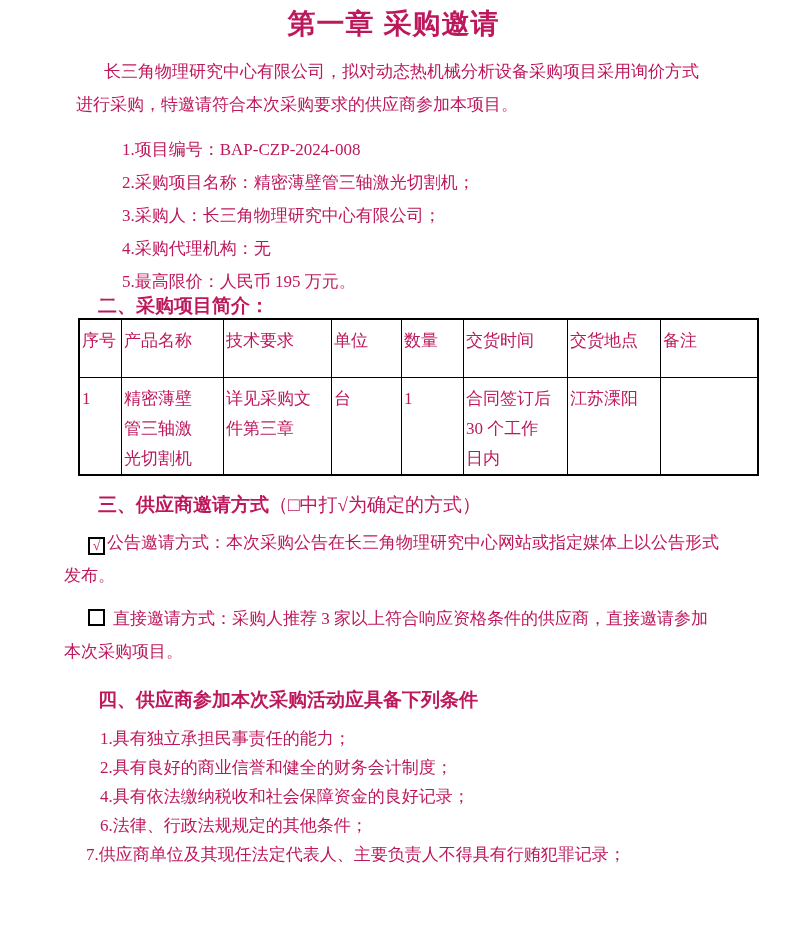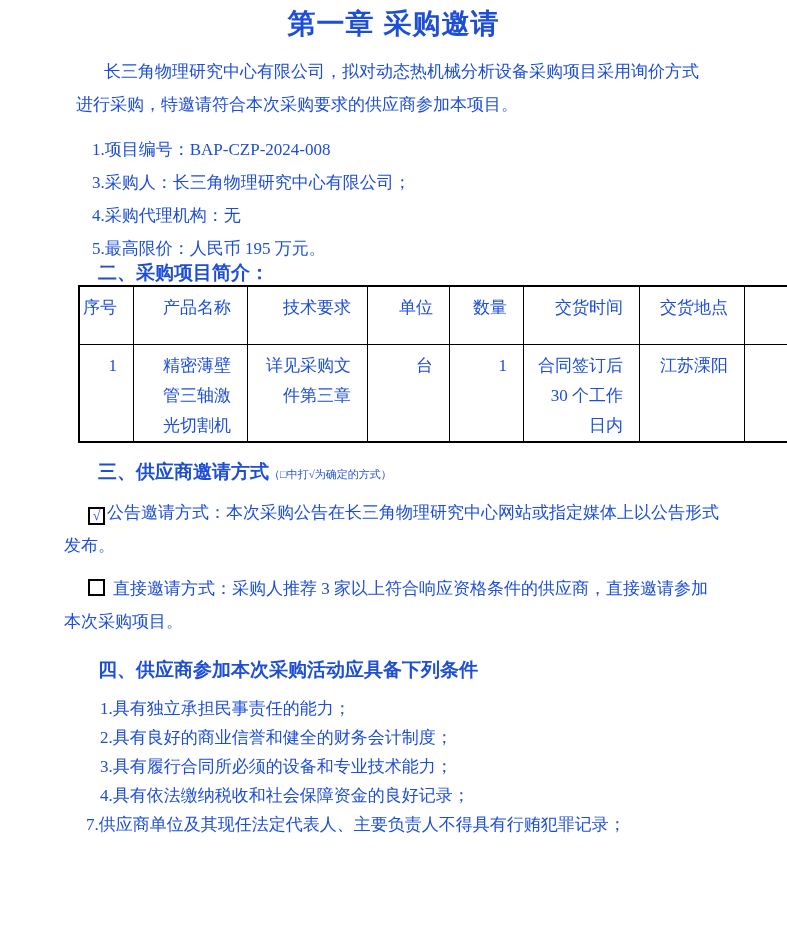--- a/index.html
+++ b/index.html
@@ -1,18 +1,18 @@
 <!DOCTYPE html>
 <html><head>
 <meta charset="utf-8">
 <style>
   html,body { margin:0; padding:0; background:#ffffff; }
   .page {
     position:relative; width:787px; height:928px; overflow:hidden;
-    background:#ffffff; color:#1d4ed8;
+    background:#ffffff; color:#be185d;
     font-family:"Liberation Serif","DejaVu Serif",serif;
   }
   .content { padding:6px 64px 0 64px; }
 
   .title {
     margin:0; text-align:center;
     font-family:"Liberation Sans","DejaVu Sans",sans-serif;
     font-size:28px; font-weight:bold; line-height:36px;
     letter-spacing:1px;
   }
@@ -21,40 +21,40 @@
   .intro { margin-top:13px; text-indent:28px; }
 
   .heading {
     margin:0; font-family:"Liberation Sans","DejaVu Sans",sans-serif;
     font-size:19px; font-weight:bold; line-height:31px; margin-left:34px;
   }
   .h2x { line-height:24px; margin-top:-4px; }
   .h3x { margin-top:12px; line-height:33px; }
   .h3x .note {
     font-family:"Liberation Serif","DejaVu Serif",serif;
-    font-weight:normal; font-size:11px;
+    font-weight:normal; font-size:19px;
   }
   .h4x { margin-top:15px; line-height:33px; }
 
   .num-list { margin:0; padding:0; list-style:none; }
-  .s1-list .li { font-size:17px; line-height:33px; margin-left:28px;font-family:Liberation Serif, serif; }
+  .s1-list .li { font-size:17px; line-height:33px; margin-left:58px;font-family:Liberation Serif, serif; }
   .s4-list { margin-top:8px; }
   .s4-list .li { font-size:17px; line-height:29px; margin-left:36px; }
   .s4-list .li.outdent { margin-left:22px; }
 
   table.products {
     border-collapse:collapse; table-layout:fixed;
     margin:0 0 0 14px; width:622px;
     border:2px solid #000;
     font-size:17px;
   }
   table.products th, table.products td {
     border:1px solid #000;
-    padding:6px 16px 0 2px;
-    text-align:right; vertical-align:top;
+    padding:6px 4px 0 2px;
+    text-align:left; vertical-align:top;
     font-weight:normal; line-height:30px;
     white-space:pre-line; overflow:hidden;
   }
   table.products thead tr { height:58px; }
   table.products tbody tr { height:90px; }
   .cw0{width:35px}.cw1{width:95px}.cw2{width:101px}.cw3{width:63px}
   .cw4{width:55px}.cw5{width:97px}.cw6{width:86px}.cw7{width:90px}
 
   .opt { margin:0; font-size:17px; line-height:33px; text-indent:24px; }
   .opt1 { margin-top:5px; }
@@ -72,20 +72,21 @@
 
 <div class="page">
   <div class="content">
 
     <h1 class="title">第一章 采购邀请</h1>
 
     <p class="para intro">长三角物理研究中心有限公司，拟对动态热机械分析设备采购项目采用询价方式进行采购，特邀请符合本次采购要求的供应商参加本项目。</p>
 
     <div class="num-list s1-list">
       <div class="li">1.项目编号：BAP-CZP-2024-008</div>
+      <div class="li">2.采购项目名称：精密薄壁管三轴激光切割机；</div>
       <div class="li">3.采购人：长三角物理研究中心有限公司；</div>
       <div class="li">4.采购代理机构：无</div>
       <div class="li">5.最高限价：人民币 195 万元。</div>
     </div>
 
     <p class="heading h2x">二、采购项目简介：</p>
 
     <table class="products">
       <thead>
         <tr>
@@ -121,19 +122,19 @@
     <p class="heading h3x"><span>三、供应商邀请方式</span><span class="note">（□中打√为确定的方式）</span></p>
 
     <p class="opt opt1"><span class="cbx">√</span><span>公告邀请方式：本次采购公告在长三角物理研究中心网站或指定媒体上以公告形式发布。</span></p>
 
     <p class="opt opt2"><span class="cbx empty"></span><span>直接邀请方式：采购人推荐 3 家以上符合响应资格条件的供应商，直接邀请参加本次采购项目。</span></p>
 
     <p class="heading h4x">四、供应商参加本次采购活动应具备下列条件</p>
     <div class="num-list s4-list">
       <div class="li">1.具有独立承担民事责任的能力；</div>
       <div class="li">2.具有良好的商业信誉和健全的财务会计制度；</div>
-      <div class="li">3.具有履行合同所必须的设备和专业技术能力；</div>
       <div class="li">4.具有依法缴纳税收和社会保障资金的良好记录；</div>
+      <div class="li">6.法律、行政法规规定的其他条件；</div>
       <div class="li outdent">7.供应商单位及其现任法定代表人、主要负责人不得具有行贿犯罪记录；</div>
     </div>
 
   </div>
 </div>
 
 </body></html>

